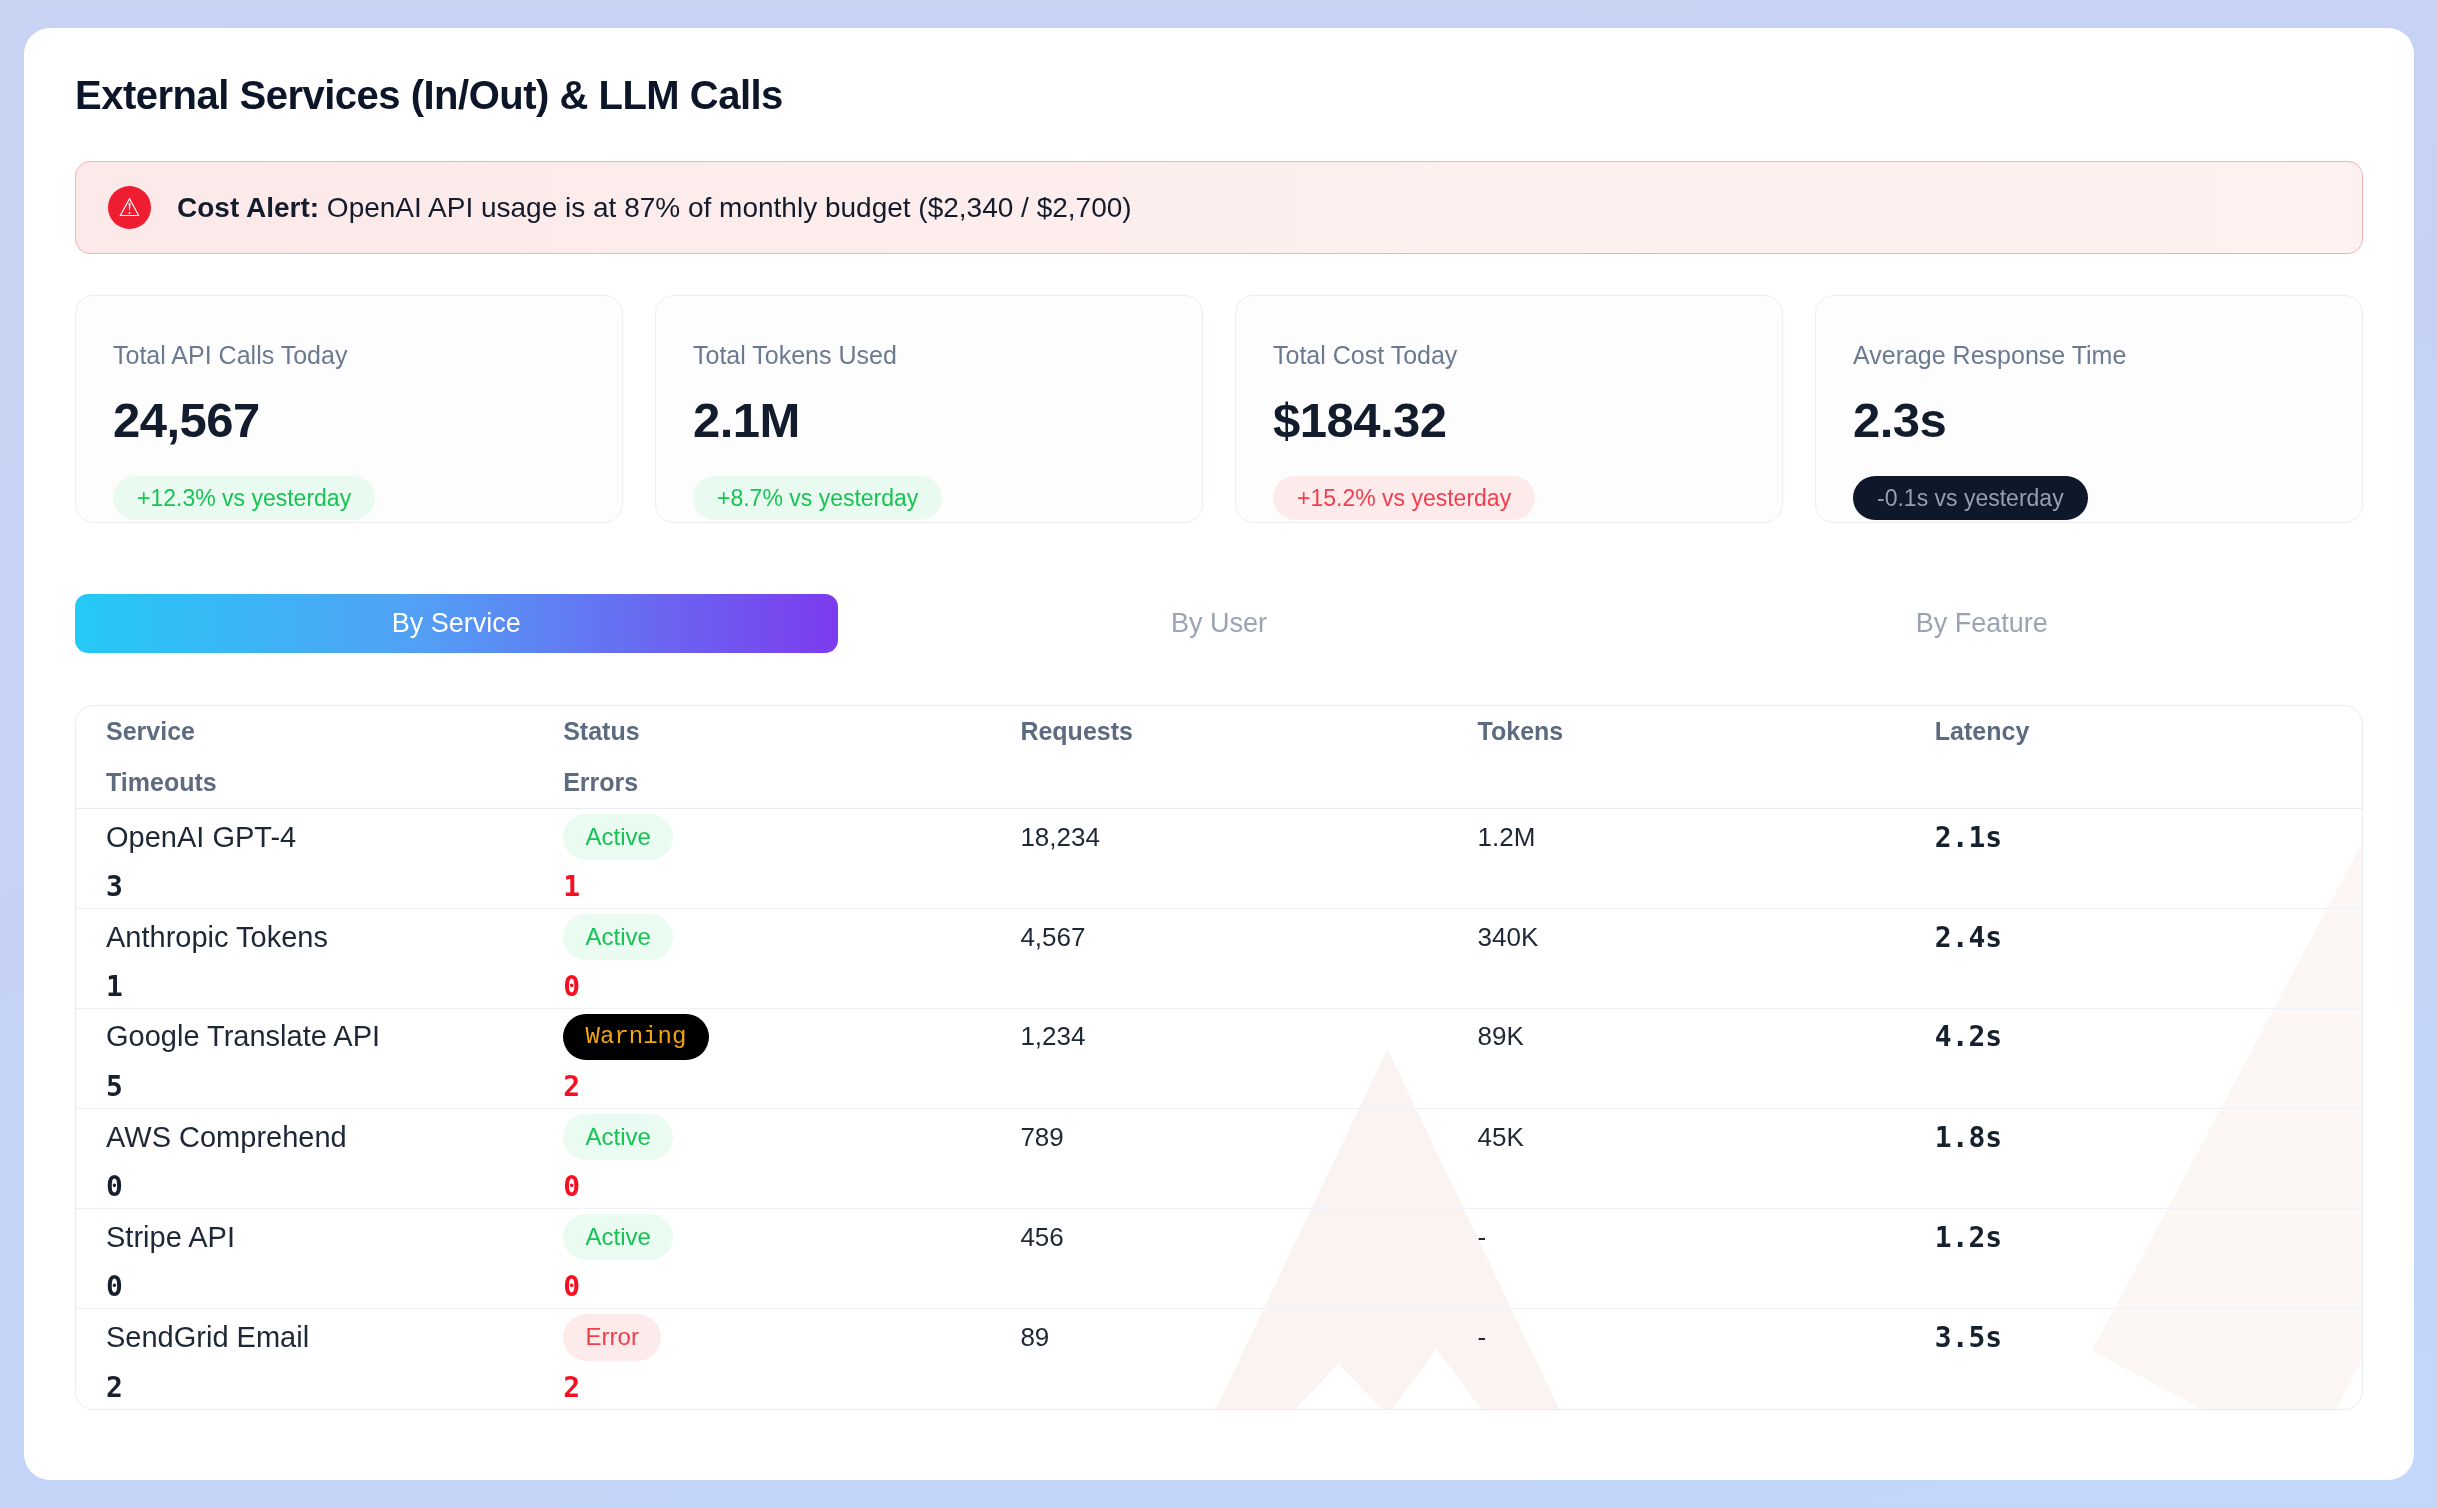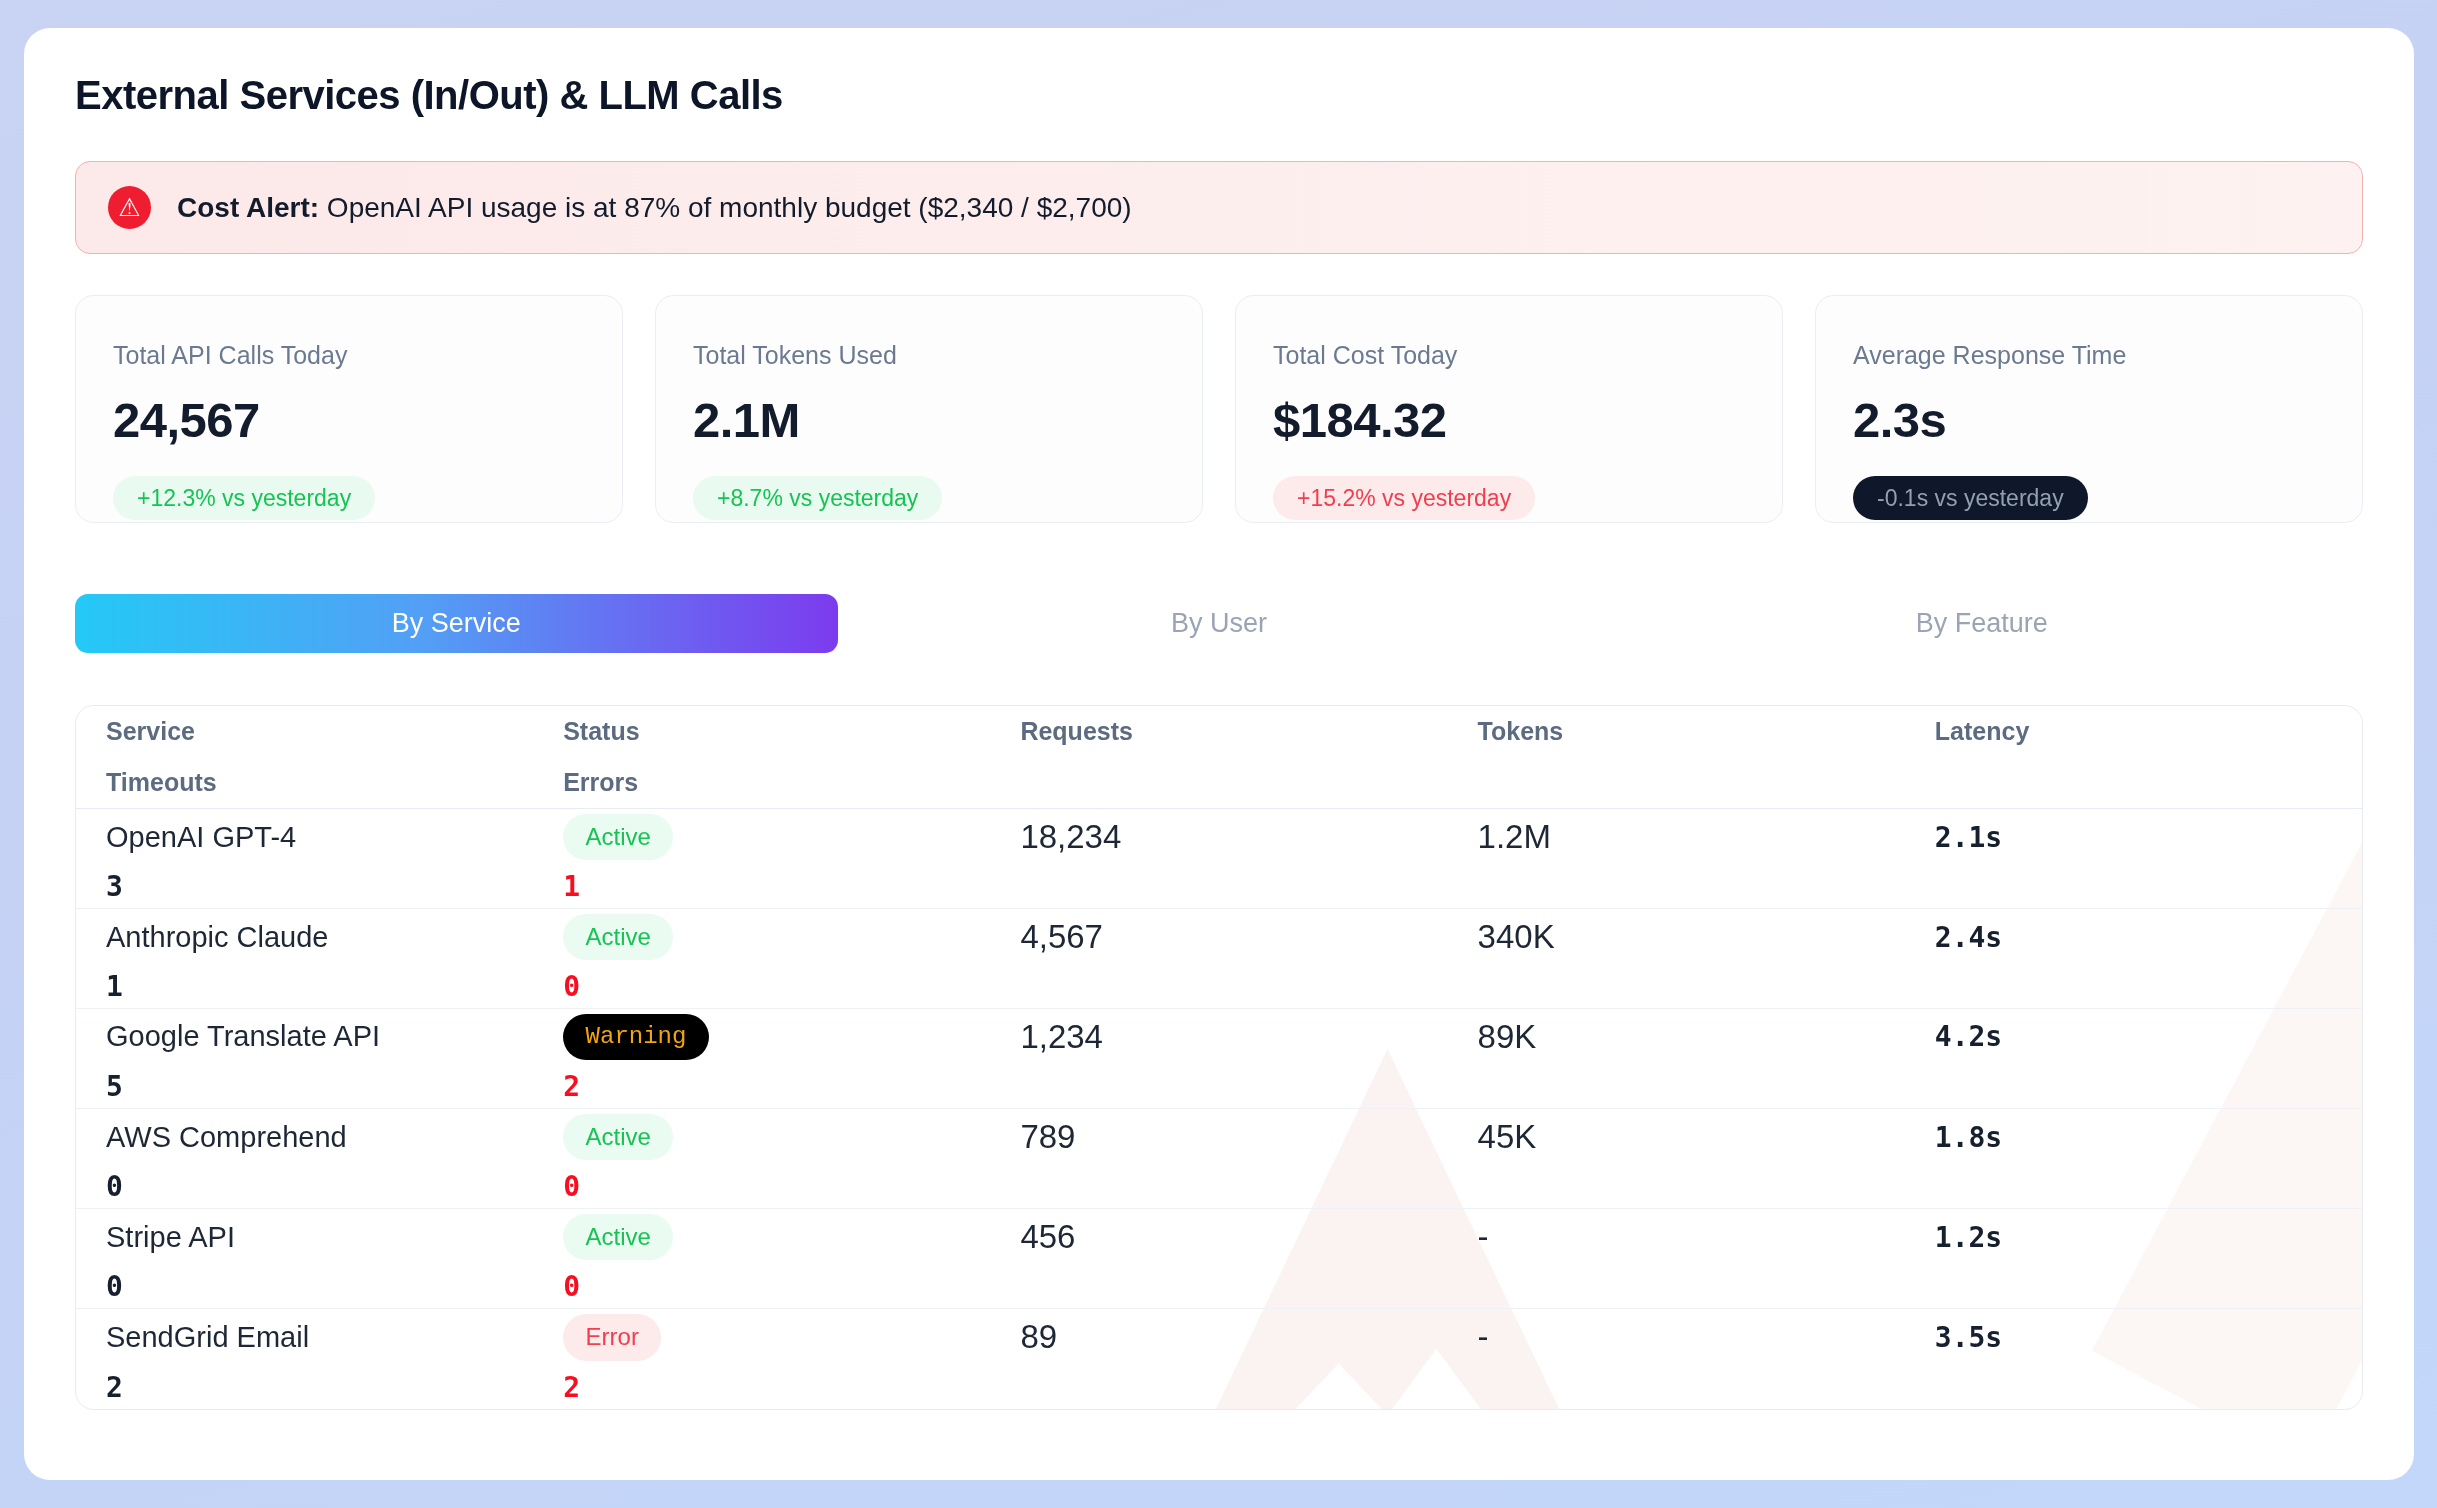--- a/index.html
+++ b/index.html
@@ -88,21 +88,21 @@
   .trow { height: 100px; border-bottom: 1.9px solid #eef1f6; }
   .trow:last-child { border-bottom: none; }
   .td { padding-left: 30px; }
   .cell-service { font-size: 29px; color: #1e2735; }
   .status-badge {
     display: inline-block; font-size: 24px; padding: 9.3px 22.4px; border-radius: 932px;
   }
   .status-active  { color: #16c353; background: #eafbf1; }
   .status-warning { color: #f2a50c; background: #000000; font-family: Liberation Mono, monospace; }
   .status-error   { color: #f03e4e; background: #fdeaea; }
-  .cell-requests, .cell-tokens { font-size: 33px; color: #1e2735; }
+  .cell-requests, .cell-tokens { font-size: 26px; color: #1e2735; }
   .cell-latency, .cell-timeouts, .cell-errors {
     font-family: "DejaVu Sans Mono", monospace; font-size: 28px; font-weight: 700;
     color: #16202e;
   }
   .cell-errors { color: #f50f20; }
 </style>
 </head>
 <body>
 
 <div class="frame">
@@ -159,21 +159,21 @@
         <div class="trow">
     <div class="td cell-service">OpenAI GPT-4</div>
     <div class="td"><span class="status-badge status-active">Active</span></div>
     <div class="td cell-requests">18,234</div>
     <div class="td cell-tokens">1.2M</div>
     <div class="td cell-latency">2.1s</div>
     <div class="td cell-timeouts">3</div>
     <div class="td cell-errors">1</div>
   </div>
         <div class="trow">
-    <div class="td cell-service">Anthropic Claude</div>
+    <div class="td cell-service">Anthropic Tokens</div>
     <div class="td"><span class="status-badge status-active">Active</span></div>
     <div class="td cell-requests">4,567</div>
     <div class="td cell-tokens">340K</div>
     <div class="td cell-latency">2.4s</div>
     <div class="td cell-timeouts">1</div>
     <div class="td cell-errors">0</div>
   </div>
         <div class="trow">
     <div class="td cell-service">Google Translate API</div>
     <div class="td"><span class="status-badge status-warning">Warning</span></div>

